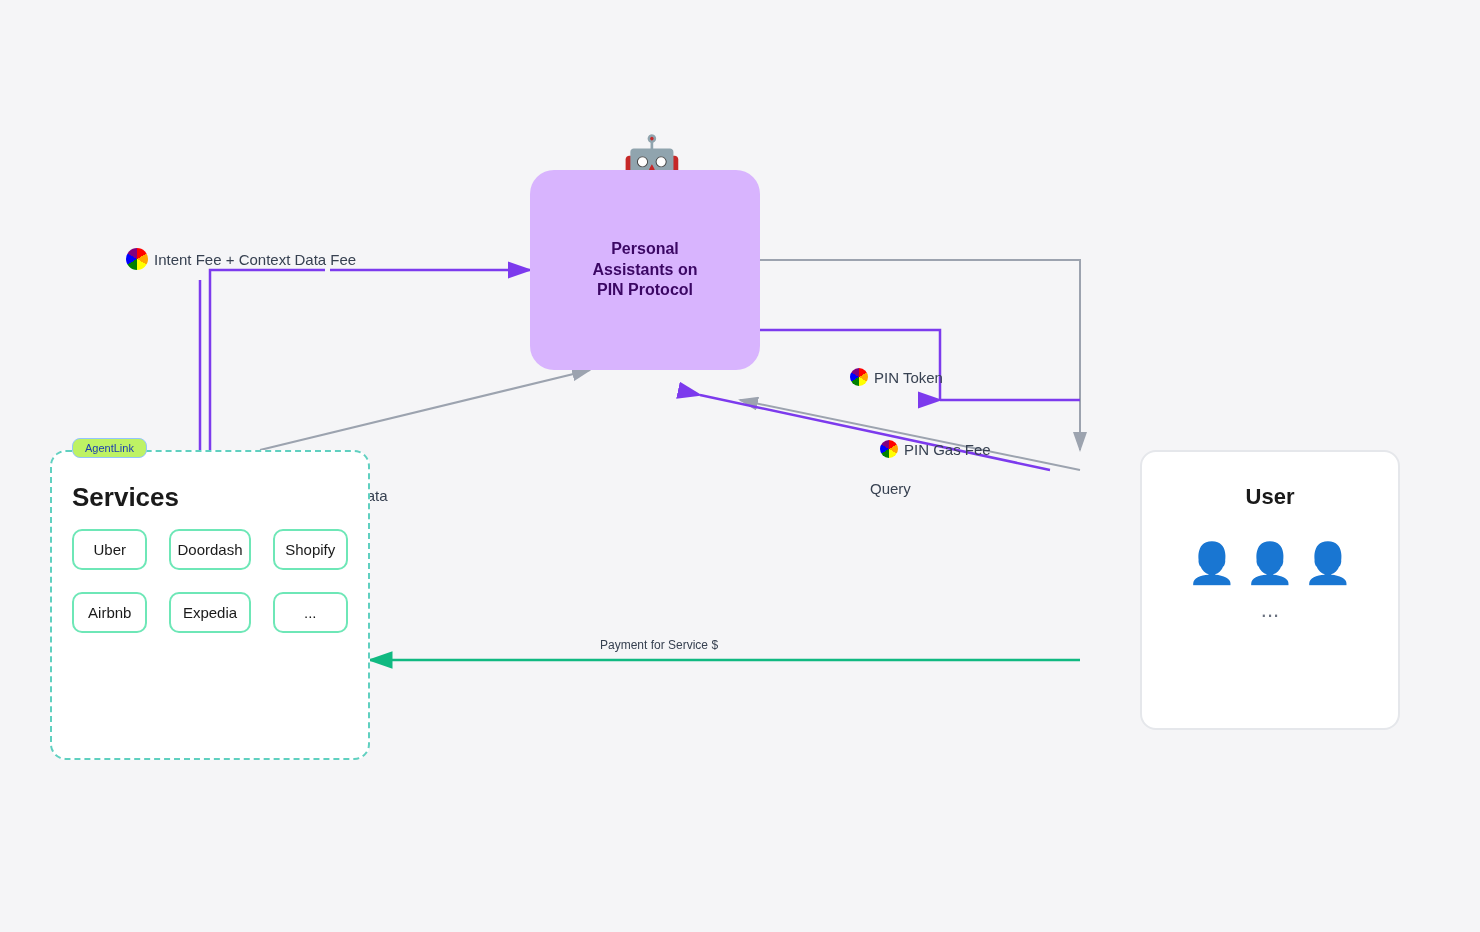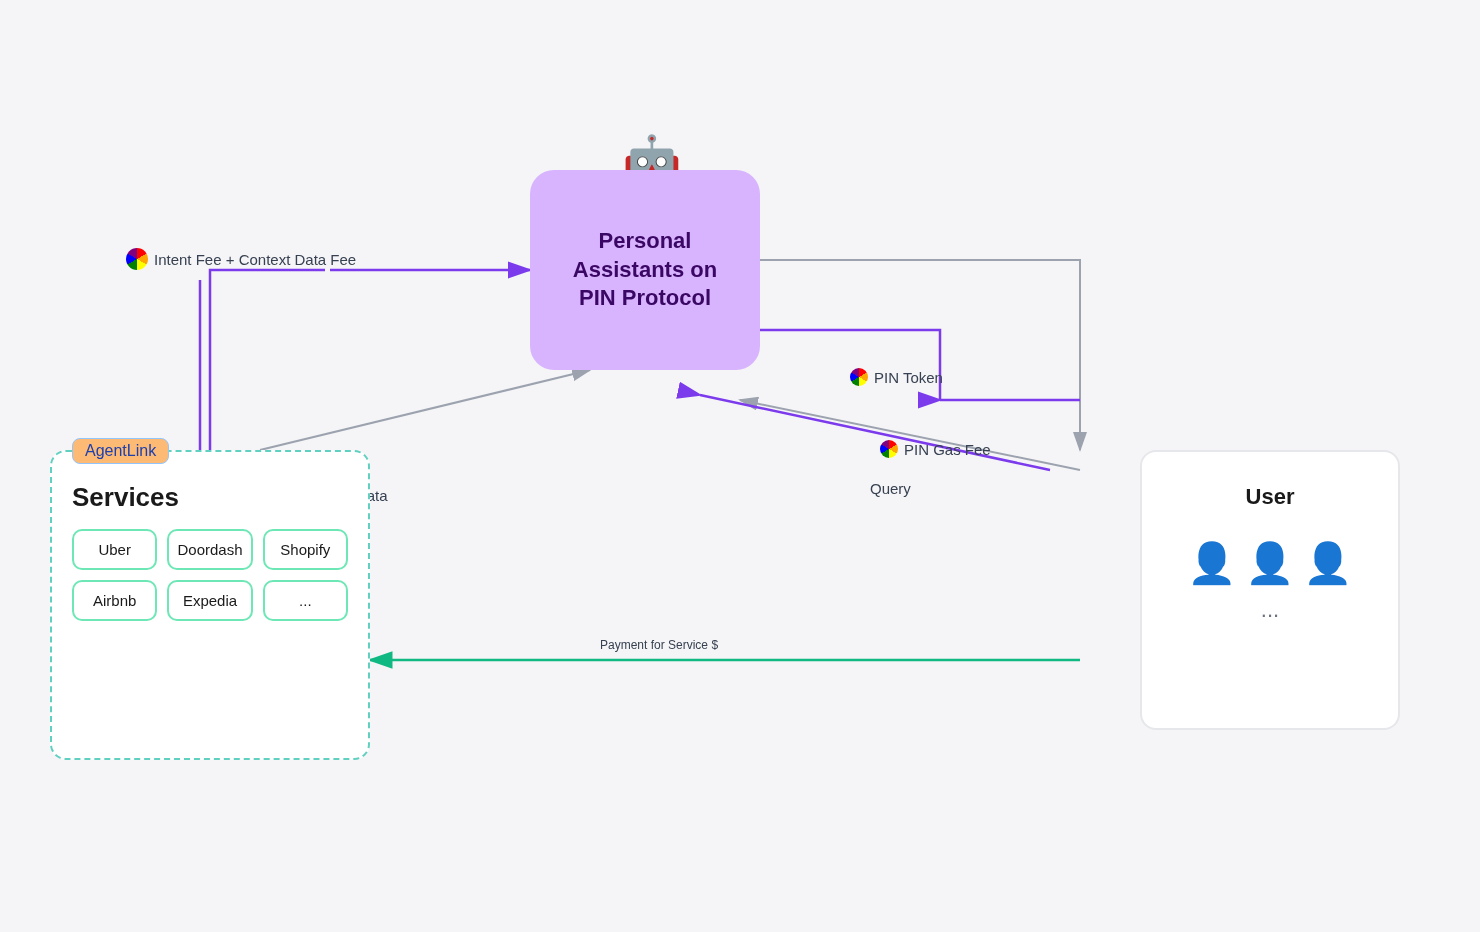--- a/index.html
+++ b/index.html
@@ -27,21 +27,21 @@
       background: #d8b4fe;
       border-radius: 24px;
       display: flex;
       flex-direction: column;
       align-items: center;
       justify-content: center;
       text-align: center;
       padding: 16px;
     }
     .pa-box-title {
-      font-size: 22px;
+      font-size: 16px;
       font-weight: 700;
       color: #3b0764;
       line-height: 1.3;
     }
 
     
     .robot-icon {
       position: absolute;
       left: 622px;
       top: 132px;
@@ -99,32 +99,32 @@
       font-size: 26px;
       font-weight: 700;
       color: #1a1a1a;
       margin-bottom: 16px;
       margin-top: 10px;
     }
     .agentlink-badge {
       position: absolute;
       top: -14px;
       left: 20px;
-      background: #fdba74;
+      background: #bef264;
       border: 1.5px solid #93c5fd;
       border-radius: 8px;
       padding: 3px 12px;
-      font-size: 16px;
+      font-size: 11px;
       color: #1e40af;
       font-weight: 500;
     }
     .services-grid {
       display: grid;
       grid-template-columns: repeat(3, 1fr);
-      gap: 10px;
+      gap: 22px;
     }
     .service-item {
       background: white;
       border: 2px solid #6ee7b7;
       border-radius: 10px;
       padding: 10px 6px;
       text-align: center;
       font-size: 15px;
       font-weight: 500;
       color: #1a1a1a;

